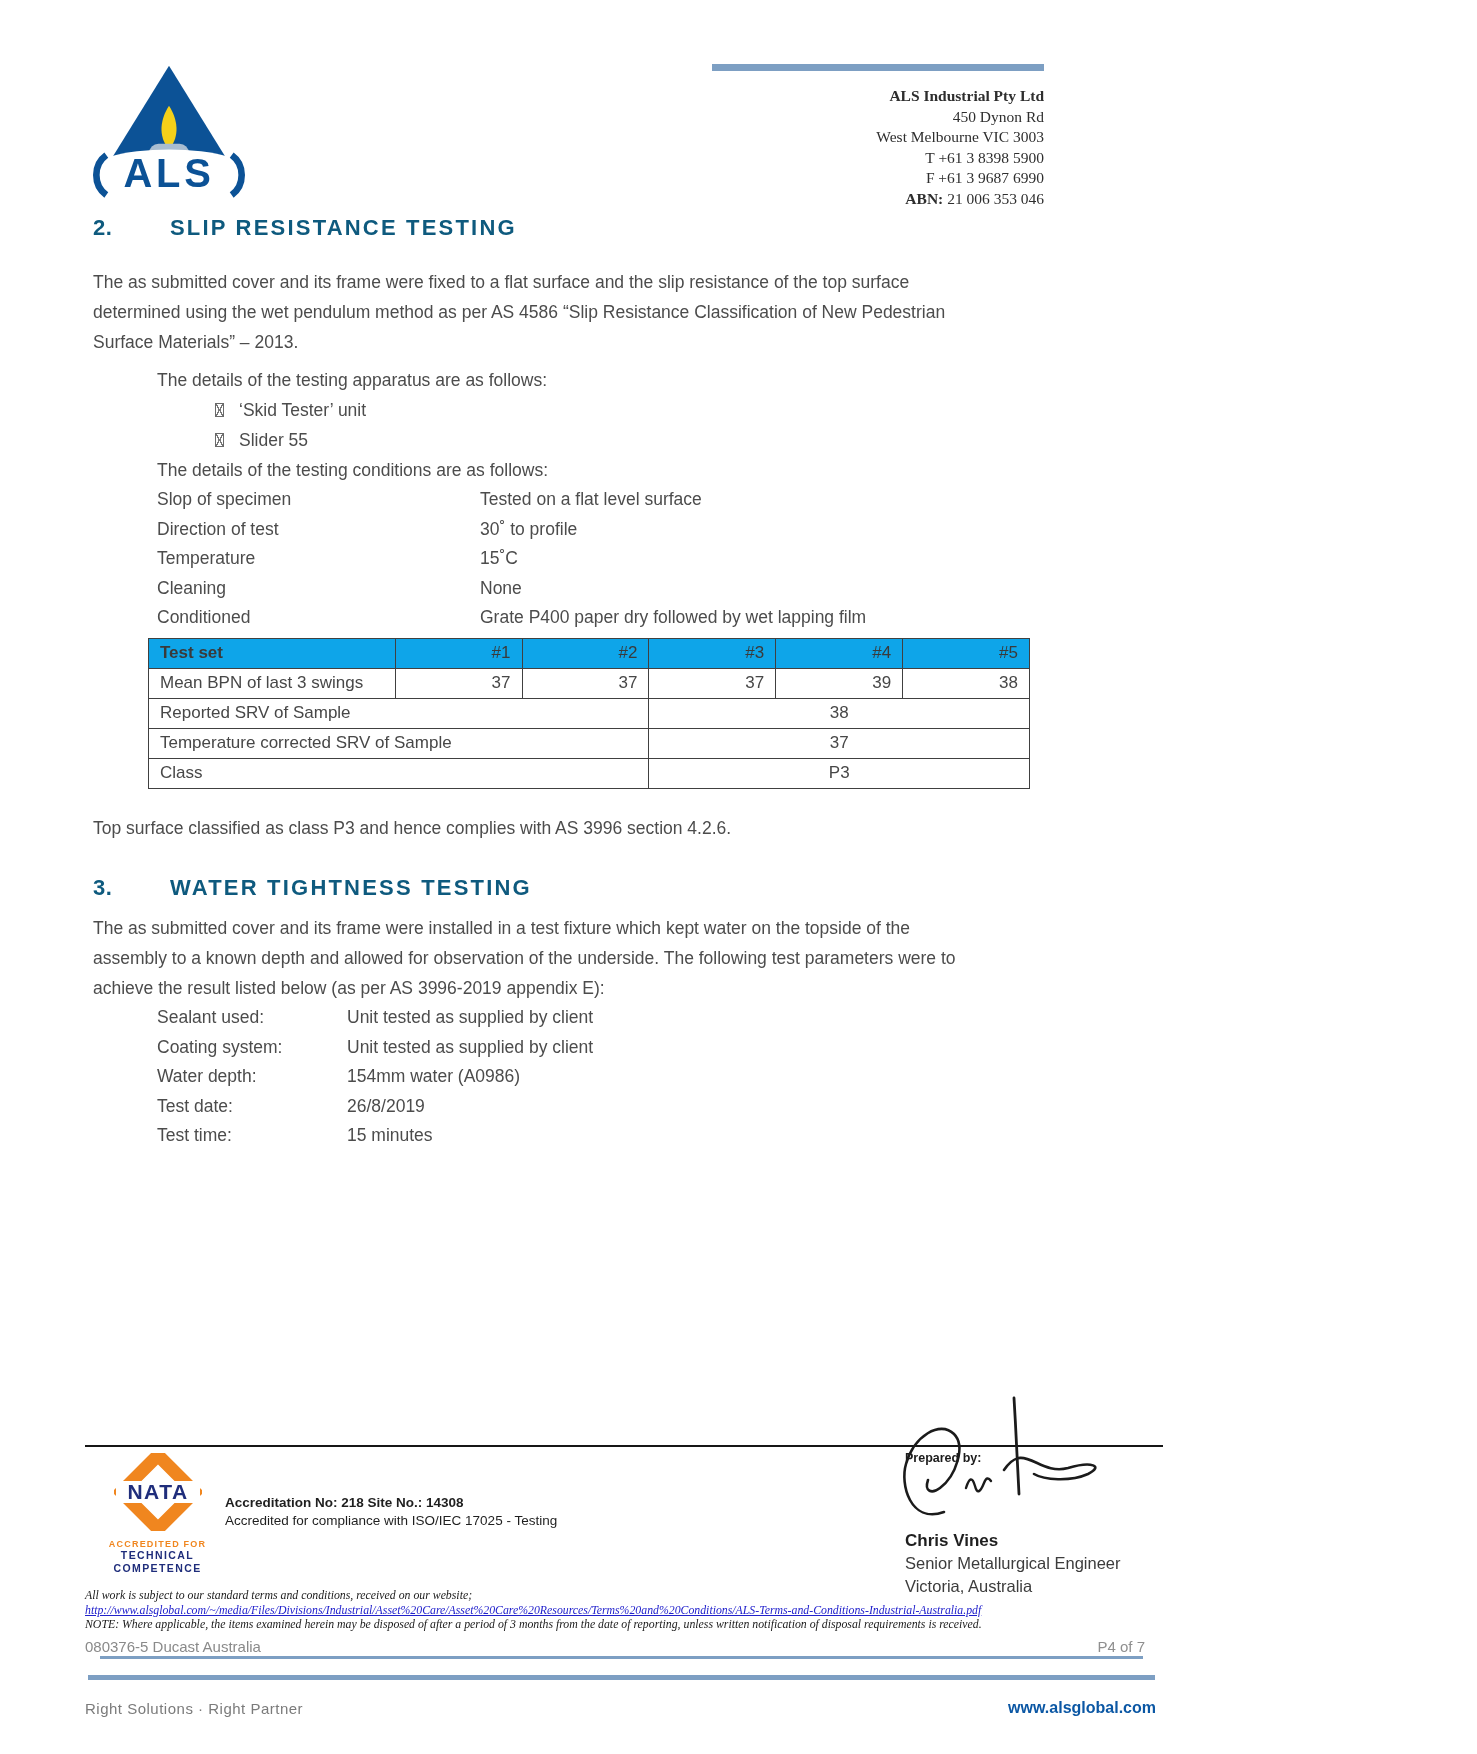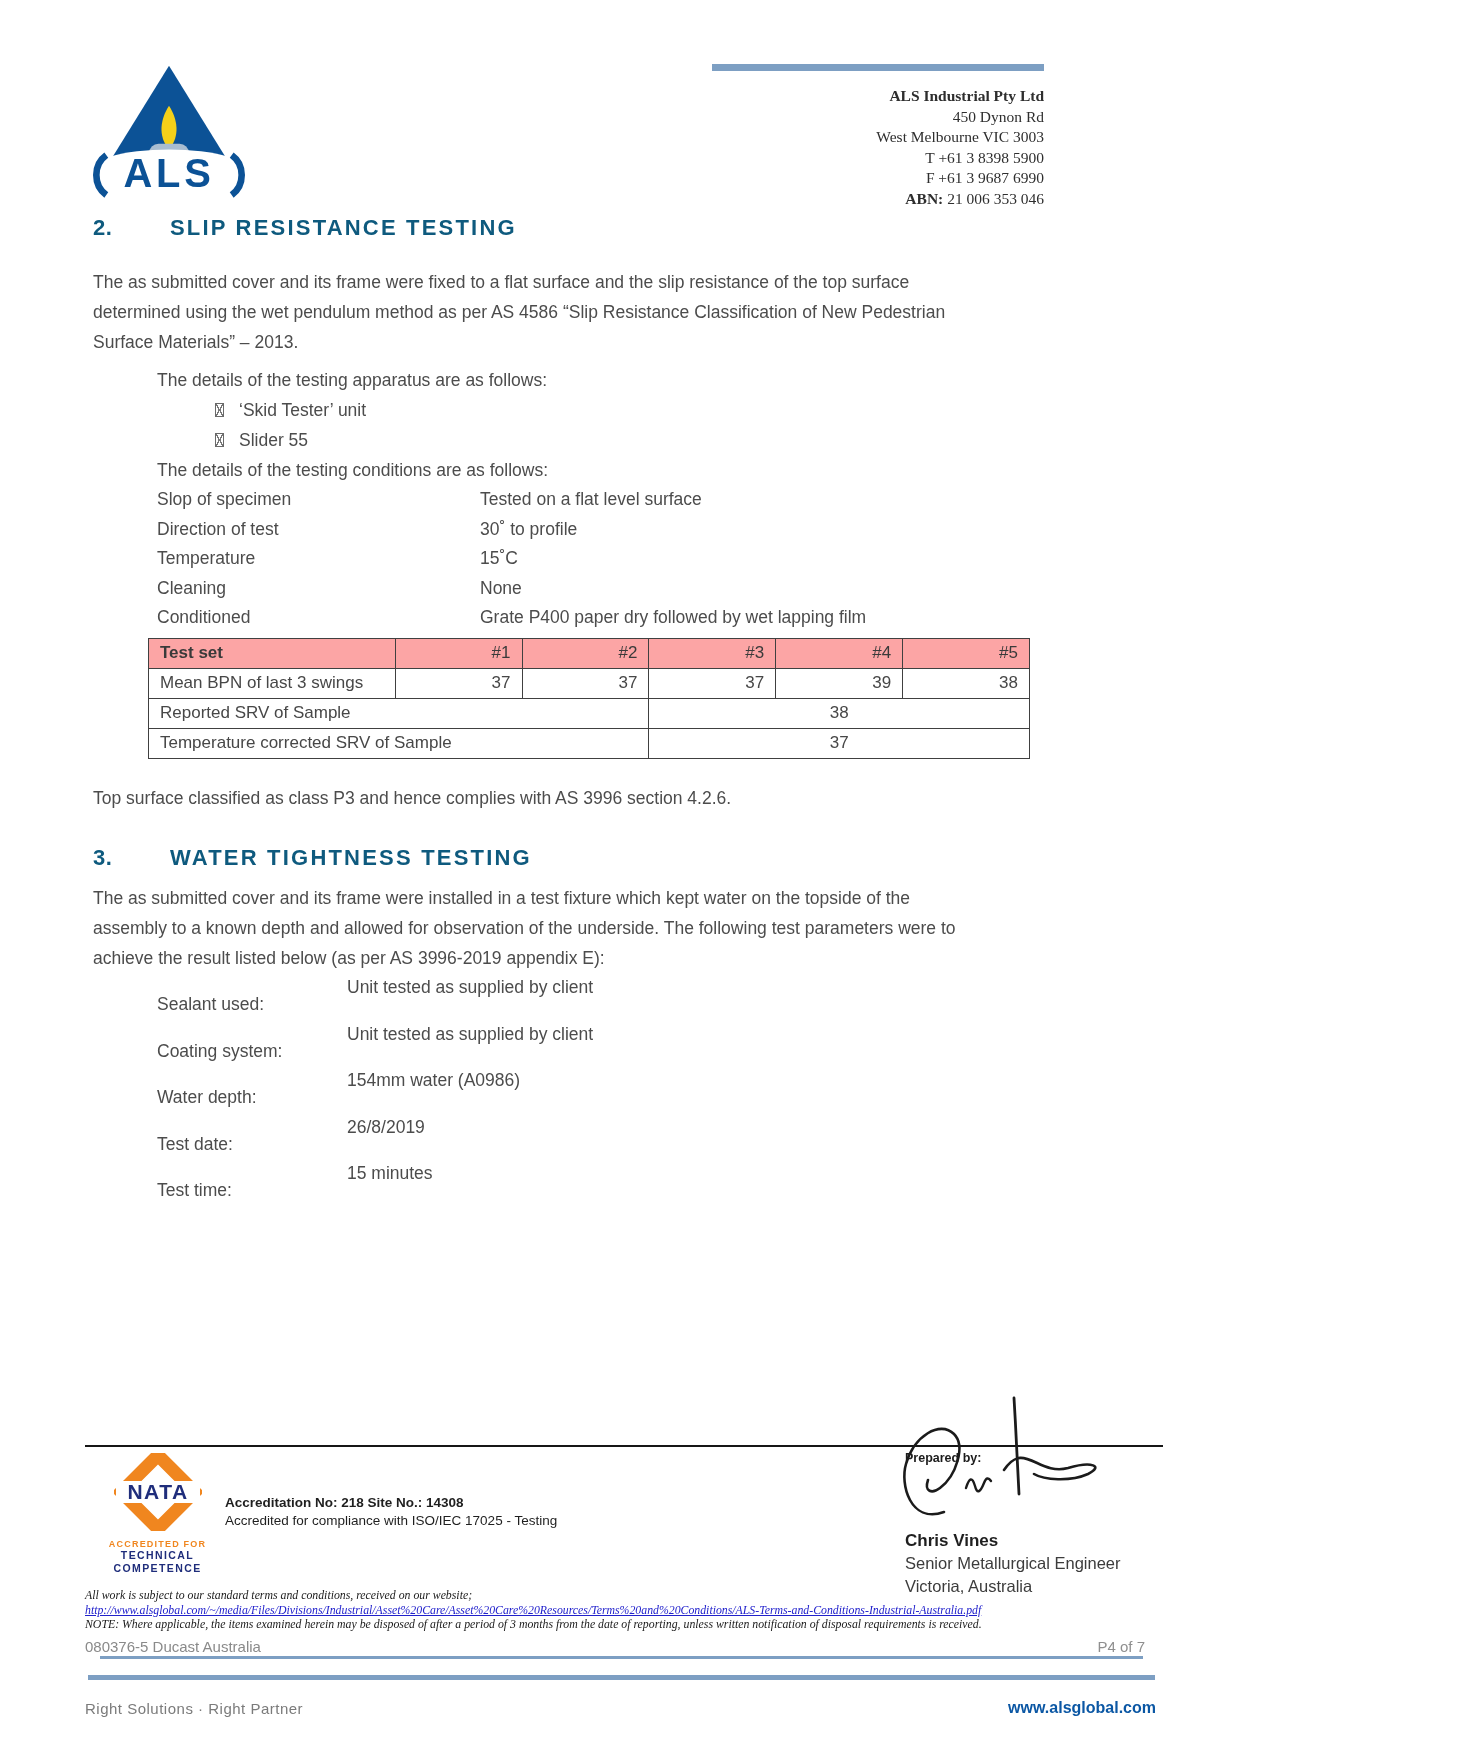--- a/index.html
+++ b/index.html
@@ -29,26 +29,26 @@
   .tofu {
     display:inline-block; width:9px; height:14px; margin-right:15px;
     border:1px solid #6a6a6a;
     background-image:
       linear-gradient(to bottom right, transparent 44%, #777 44%, #777 56%, transparent 56%),
       linear-gradient(to bottom left,  transparent 44%, #777 44%, #777 56%, transparent 56%);
   }
   .cond-row { display:flex; font-size:17.5px; line-height:29.6px; margin-left:64px; }
   .cond-row .cl { width:323px; }
   .param-row { display:flex; font-size:17.5px; line-height:29.6px; margin-left:64px; }
-  .param-row .pl { width:190px;margin-top:17px; }
+  .param-row .pl { width:190px; }
 
   
   table.results { border-collapse:collapse; table-layout:fixed; width:882px; margin-left:55px; margin-top:5px; }
   table.results td, table.results th { border:1.5px solid #404040; font-size:17px; font-weight:normal; height:30px; padding:2px 11px; color:#474747; }
-  table.results tr.hdr td { background:#fca5a5; color:#3a3a3a; }
+  table.results tr.hdr td { background:#0ea5e9; color:#3a3a3a; }
   table.results tr.hdr td.first { font-weight:bold; }
   td.lab { text-align:left; }
   td.numc { text-align:right; }
   td.ctr { text-align:center; }
   .col-label { width:28%; }
   .col-n { width:14.4%; }
   .concl { margin-top:24px; }
   .sec3 { margin-top:32px; }
 
   
@@ -170,20 +170,24 @@
         <td class="numc">39</td>
         <td class="numc">38</td>
       </tr>
       <tr>
         <td class="lab" colspan="3">Reported SRV of Sample</td>
         <td class="ctr" colspan="3">38</td>
       </tr>
       <tr>
         <td class="lab" colspan="3">Temperature corrected SRV of Sample</td>
         <td class="ctr" colspan="3">37</td>
+      </tr>
+      <tr>
+        <td class="lab" colspan="3">Class</td>
+        <td class="ctr" colspan="3">P3</td>
       </tr>
     </tbody>
       </table>
 
     <div class="para concl">Top surface classified as class P3 and hence complies with AS 3996 section 4.2.6.</div>
 
     <div class="sec-head sec3">
       <span class="num">3.</span>
       <span class="ttl">WATER TIGHTNESS TESTING</span>
     </div>

